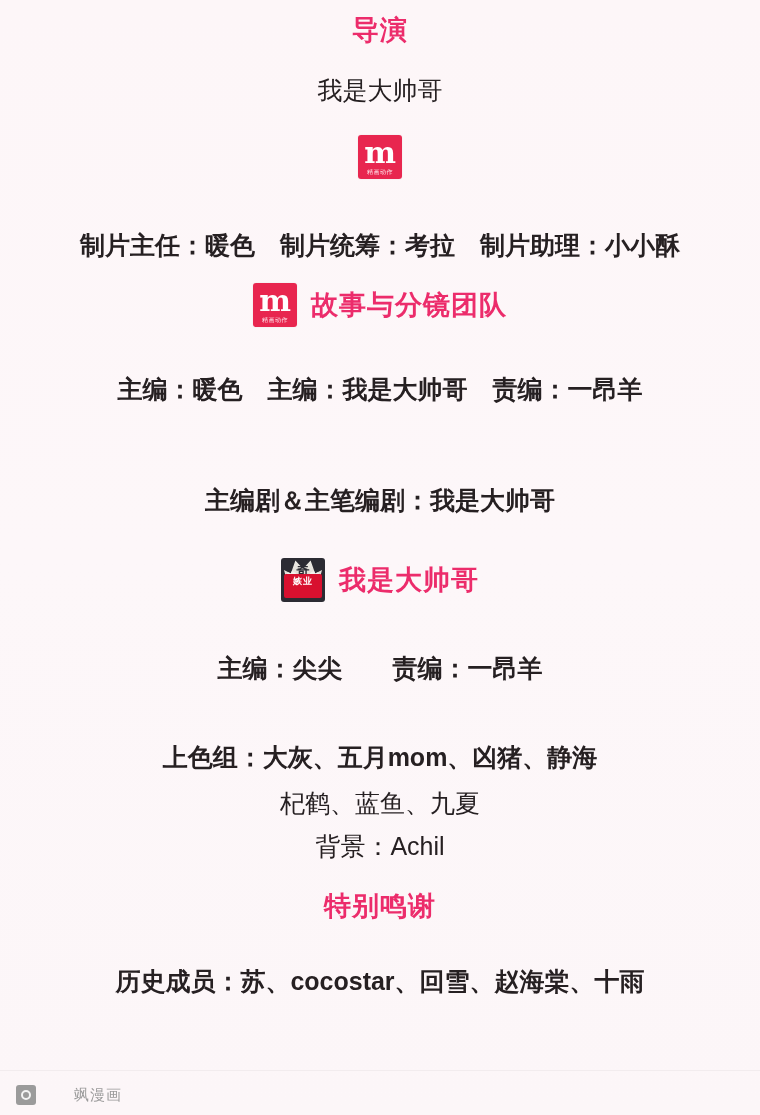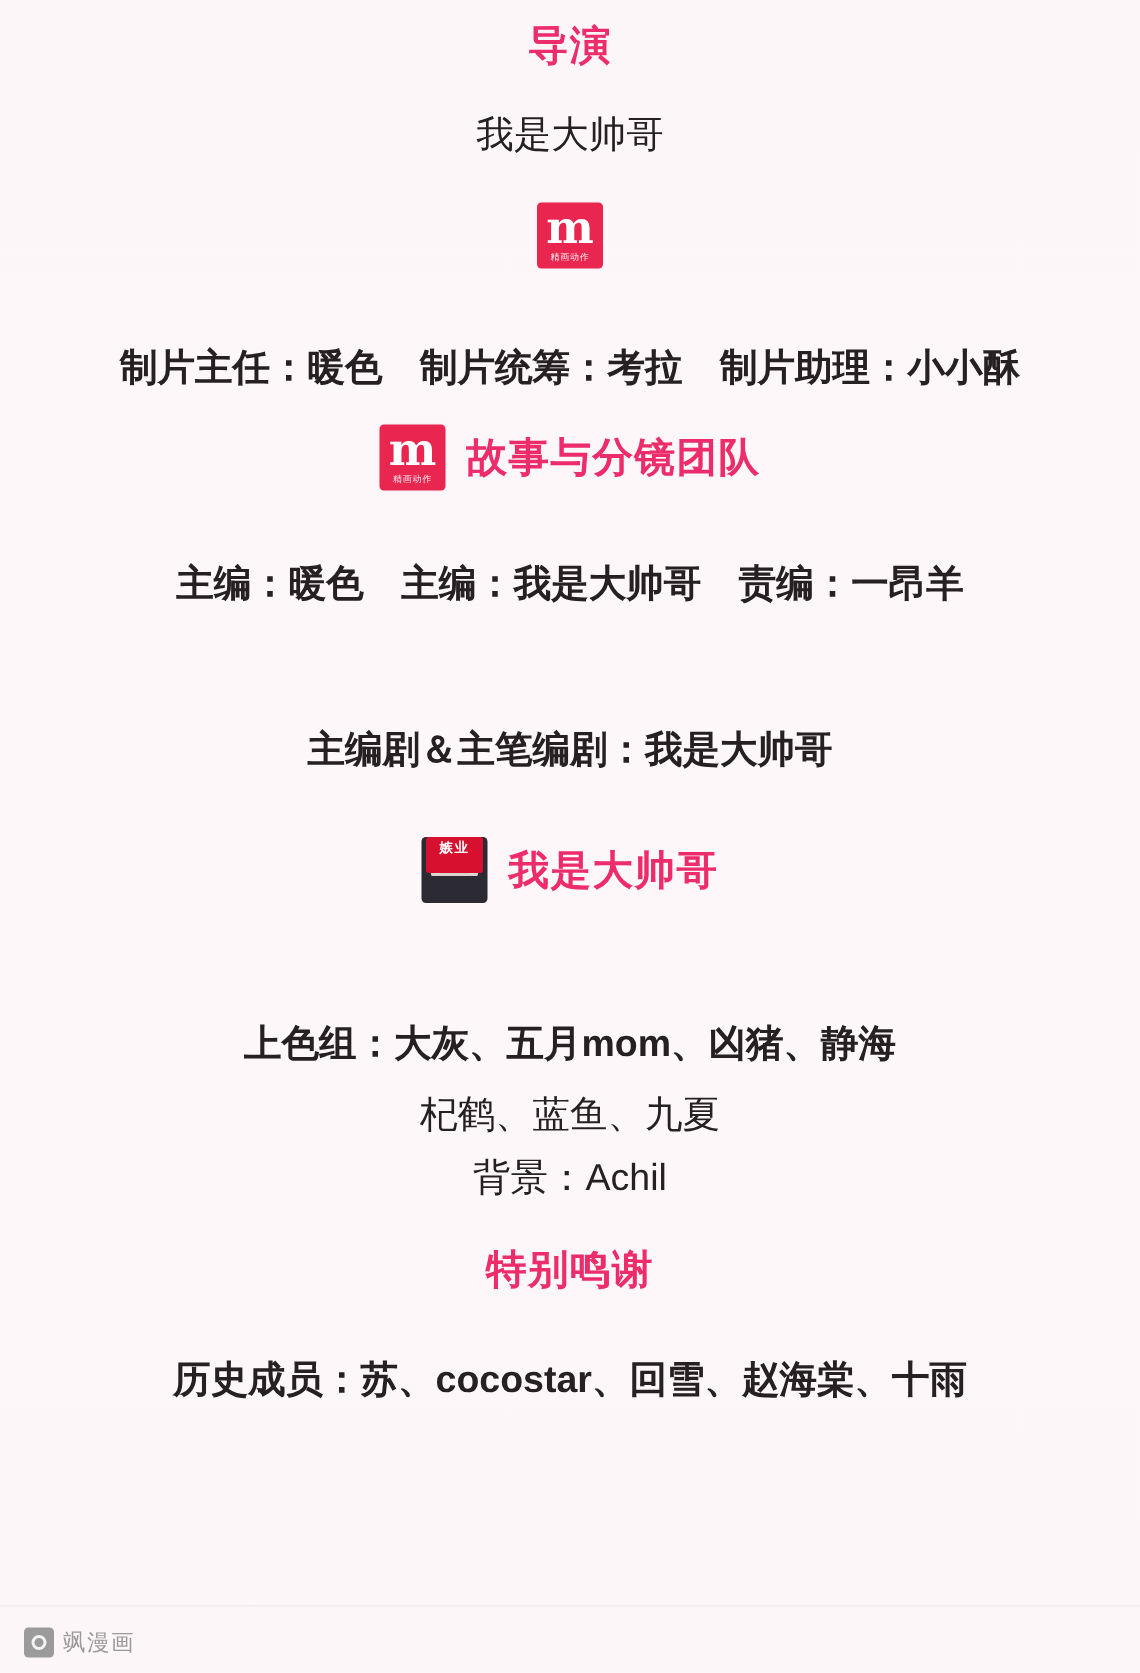--- a/index.html
+++ b/index.html
@@ -121,21 +121,21 @@
     text-align: center;
     font-size: 13px;
     color: #2c2b33;
     font-weight: bold;
     line-height: 14px;
   }
   .logo-tech .band {
     position: absolute;
     left: 3px;
     right: 3px;
-    bottom: 20px;
+    bottom: 4px;
     height: 24px;
     background: #d8102f;
     border-radius: 2px;
     color: #fff;
     font-size: 9px;
     line-height: 14px;
     text-align: center;
     letter-spacing: 1px;
     font-weight: bold;
   }
@@ -164,20 +164,21 @@
     width: 10px;
     height: 10px;
     border-radius: 50%;
     border: 2px solid #f3f3f3;
     box-sizing: border-box;
   }
   .footer-text {
     font-size: 15px;
     color: #9a9a9a;
     letter-spacing: 1px;
+    margin-left: 32px;
   }
   .divider-line {
     position: absolute;
     left: 0;
     right: 0;
     bottom: 44px;
     height: 1px;
     background: rgba(0,0,0,0.04);
   }
 </style>
@@ -222,20 +223,21 @@
 
     <div class="title-row">
       <span class="logo-tech">
         <span class="crest"></span>
         <span class="crest-char">奇</span>
         <span class="band">嫉业</span>
       </span>
       <span class="section-title">我是大帅哥</span>
     </div>
     <div class="spacer-22"></div>
+    <div class="row bold">主编：尖尖　　责编：一昂羊</div>
     <div class="spacer-18"></div>
     <div class="spacer-10"></div>
     <div class="row bold">上色组：大灰、五月mom、凶猪、静海</div>
     <div class="spacer-14"></div>
     <div class="row">杞鹤、蓝鱼、九夏</div>
     <div class="spacer-10"></div>
     <div class="row">背景：Achil</div>
 
     <div class="spacer-28"></div>
 

